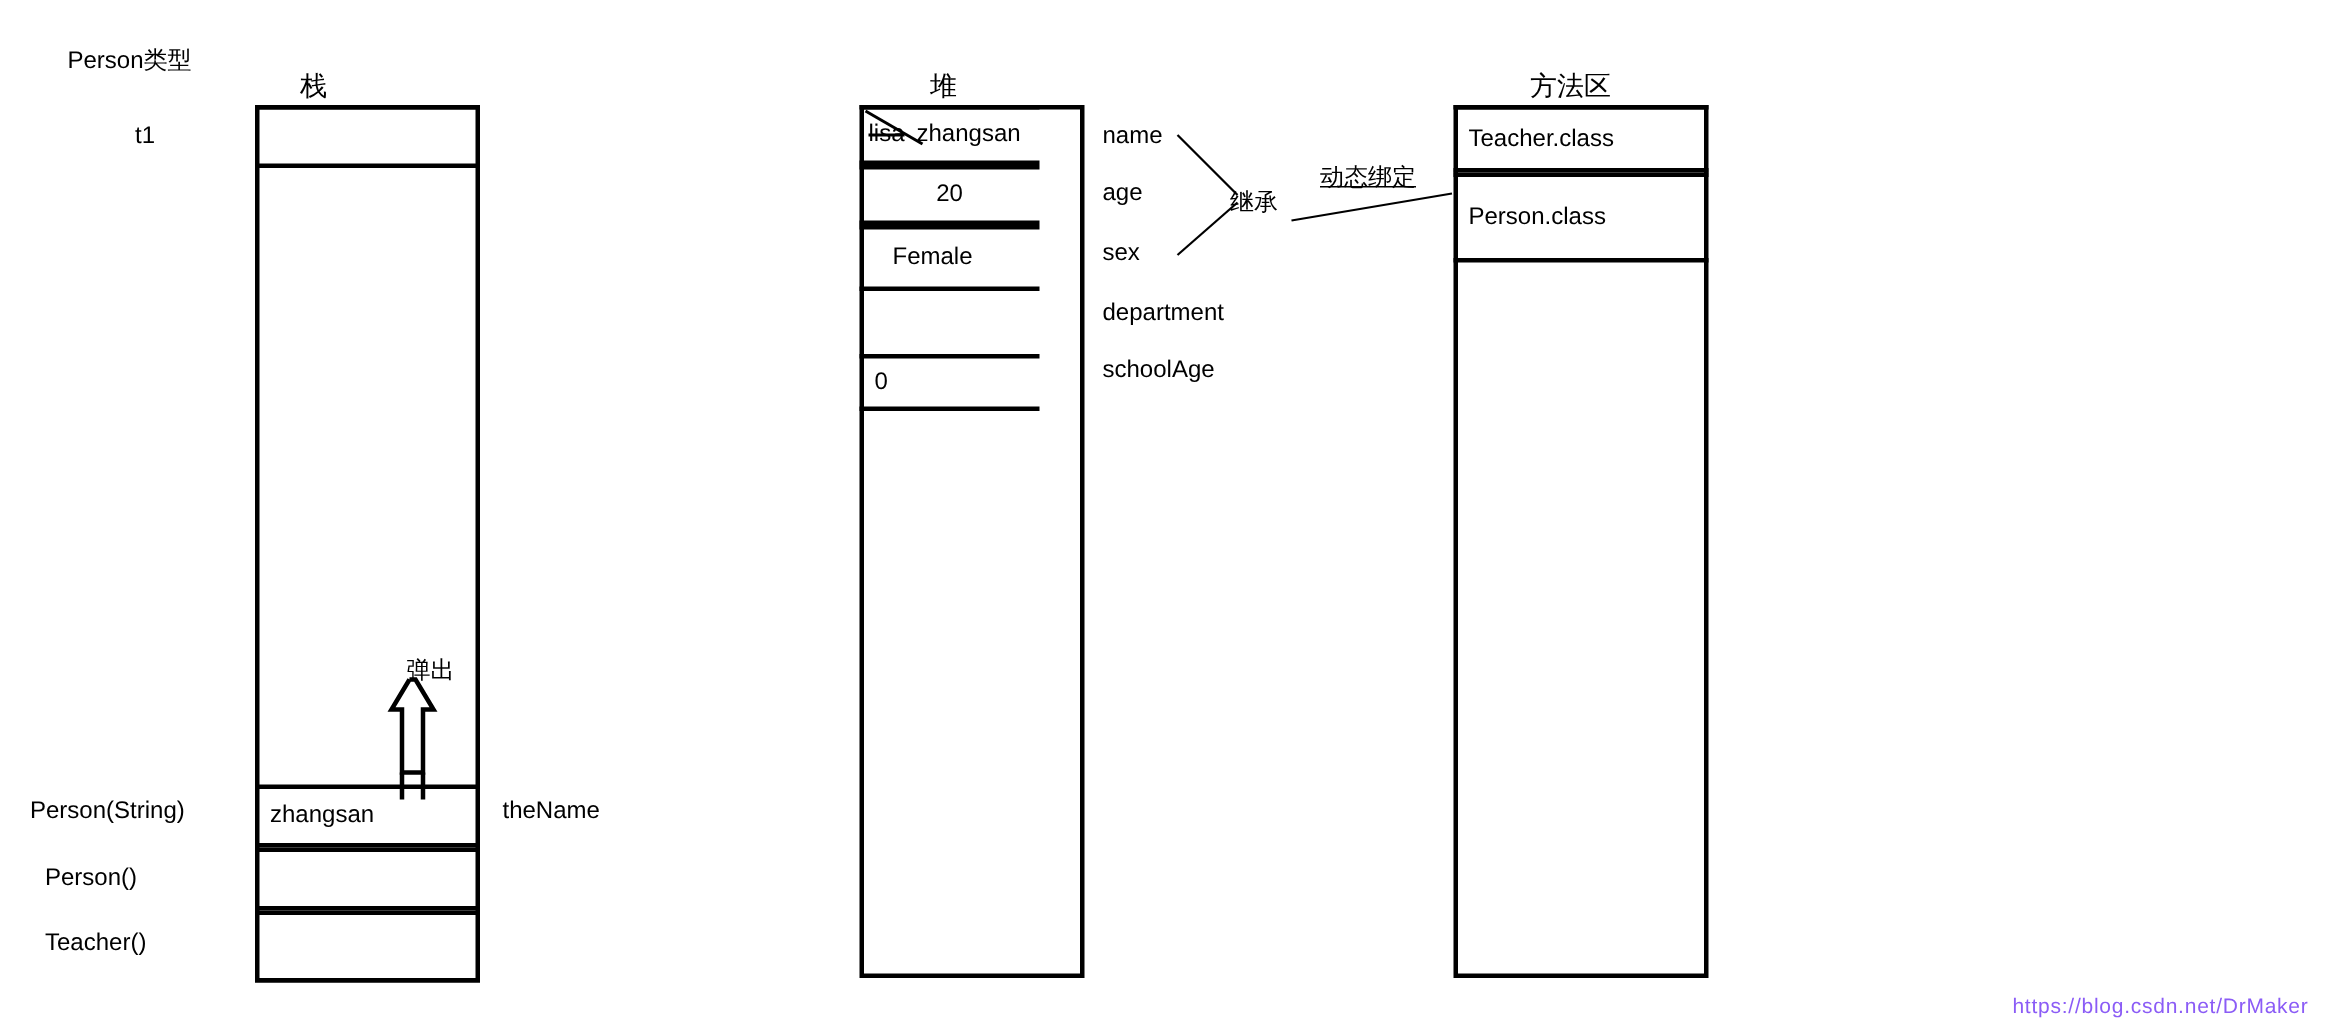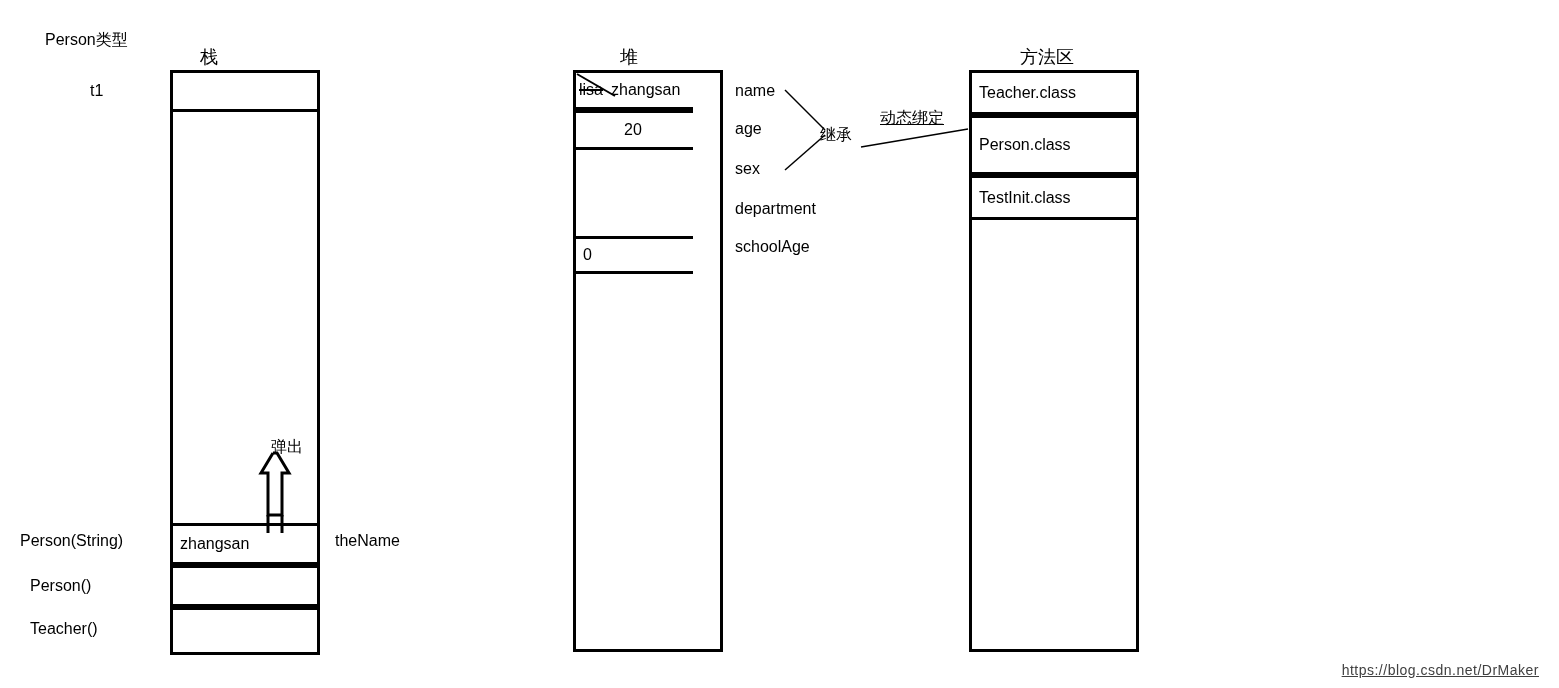--- a/index.html
+++ b/index.html
@@ -80,25 +80,24 @@
     border-bottom: 3px solid #000;
     box-sizing: border-box;
     display: flex;
     align-items: center;
     padding-left: 10px;
   }
   .watermark {
     position: absolute;
     right: 20px;
     bottom: 10px;
-    color: #404040;
+    color: #8b5cf6;
     font-size: 14px;
     font-family: Arial, sans-serif;
     letter-spacing: 0.5px;
-    text-decoration: underline;
   }
 </style>
 </head>
 <body>
 
 <div class="canvas">
 
   <div class="col-title" style="left:200px; top:45px;">栈</div>
   <div class="col-title" style="left:620px; top:45px;">堆</div>
   <div class="col-title" style="left:1020px; top:45px;">方法区</div>
@@ -134,20 +133,23 @@
 
   <div class="heap-row" style="top:70px; height:40px; padding-left:6px;">
     <span style="text-decoration:line-through; text-decoration-thickness:2px;">lisa</span>
     <span style="margin-left:8px;">zhangsan</span>
   </div>
 
   <div class="heap-row" style="top:110px; height:40px; justify-content:center; padding-left:0;">
     <span>20</span>
   </div>
 
+  <div class="heap-row" style="top:150px; height:44px; padding-left:22px;">
+    <span>Female</span>
+  </div>
 
 
   <div class="heap-row" style="top:236px; height:38px;">
     <span>0</span>
   </div>
 
   <svg style="position:absolute; left:575px; top:72px;" width="50" height="30">
     <line x1="2" y1="2" x2="40" y2="24" stroke="#000" stroke-width="2"></line>
   </svg>
 
@@ -168,18 +170,15 @@
     <line x1="3" y1="22" x2="110" y2="4" stroke="#000" stroke-width="1.5"></line>
   </svg>
 
   <div class="method-box"></div>
   <div class="method-row" style="top:115px; height:60px;">
     <span>Person.class</span>
   </div>
   <div class="method-row" style="top:70px; height:45px;">
     <span>Teacher.class</span>
   </div>
-  <div class="method-row" style="top:175px; height:45px;">
-    <span>TestInit.class</span>
-  </div>
 
   <div class="watermark">https://blog.csdn.net/DrMaker</div>
 </div>
 
 </body></html>

